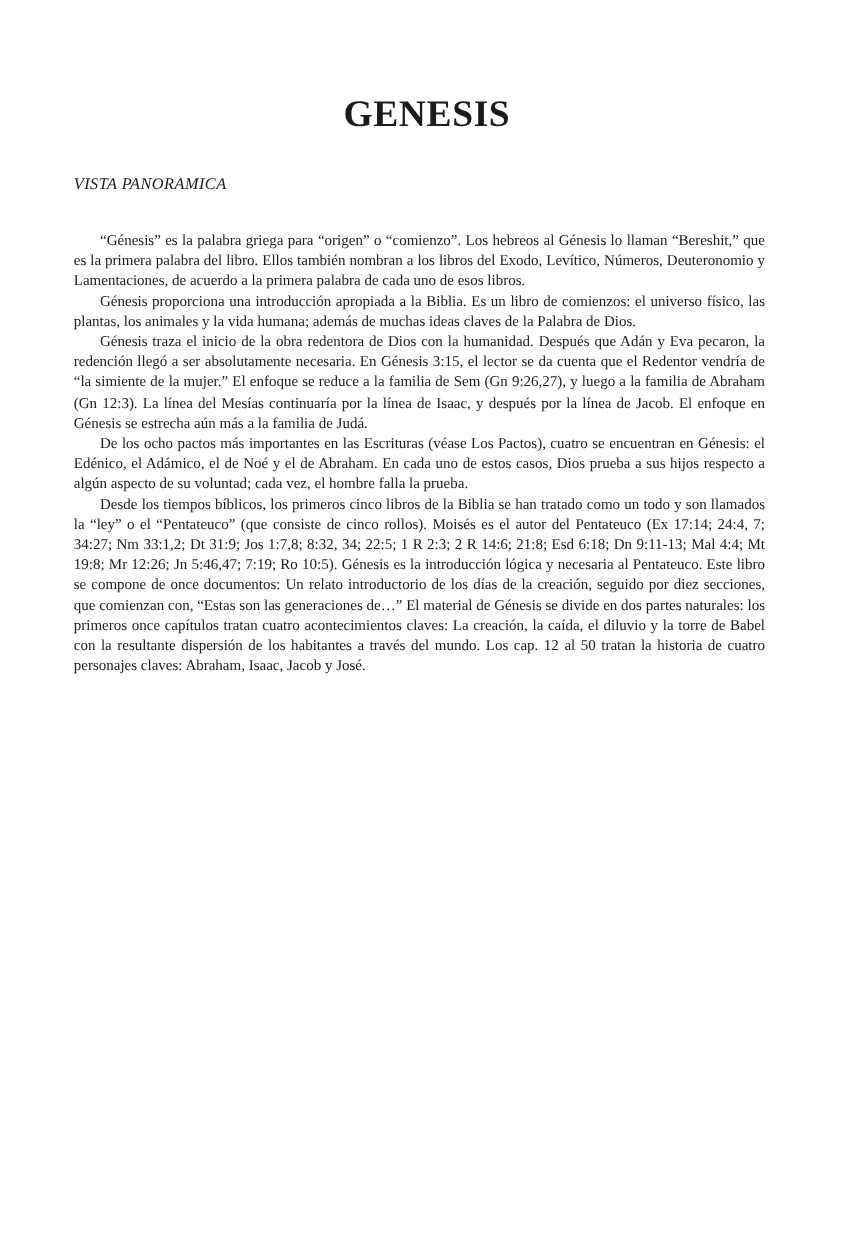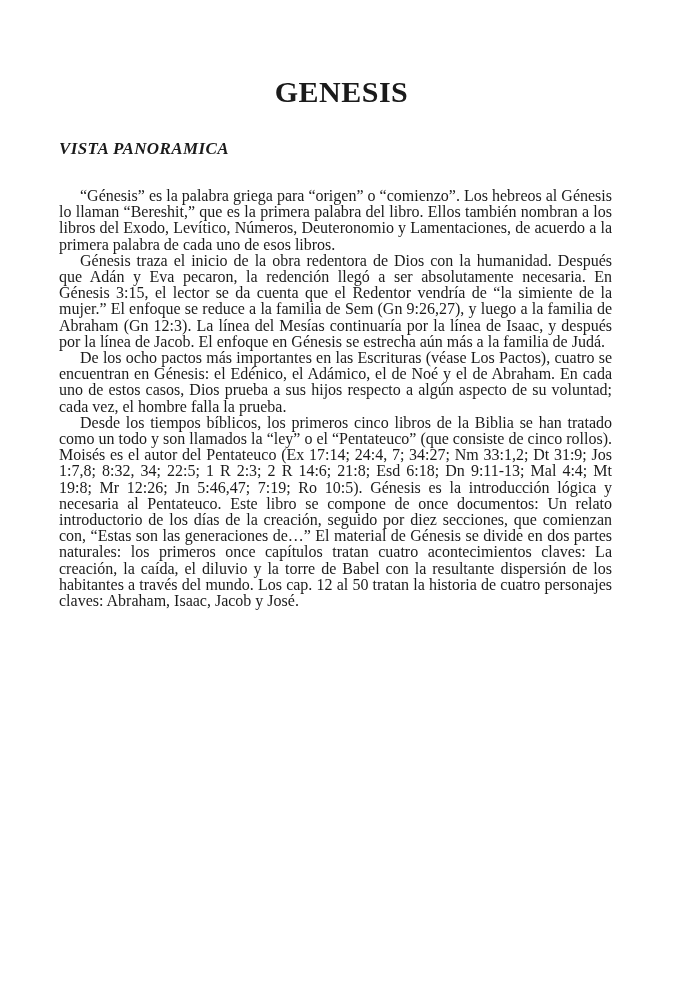--- a/index.html
+++ b/index.html
@@ -25,46 +25,47 @@
     font-weight: bold;
     letter-spacing: 0.5px;
   }
   .content {
     margin-left: 59px;
     margin-right: 71px;
   }
   .heading {
     margin: 0;
     padding-top: 33px;
-    font-size: 17px;
+    font-size: 13px;
     line-height: 1;
-    font-weight: bold;
+    font-weight: normal;
     font-style: italic;
     letter-spacing: 0.4px;
   }
   .body-text {
     padding-top: 31px;
-    font-size: 16px;
+    font-size: 12px;
     line-height: 16.2px;
   }
   .body-text p {
     margin: 0;
     text-indent: 21px;
     text-align: justify;
   }
   .body-text .italic {
   }
 </style>
 </head>
 <body>
 
 <div class="page">
   <h1 class="title">GENESIS</h1>
   <div class="content">
     <h2 class="heading">VISTA PANORAMICA</h2>
     <div class="body-text">
         <p><span>“Génesis” es la palabra griega para “origen” o “comienzo”. Los hebreos al Génesis lo llaman “Bereshit,” que es la primera palabra del libro. Ellos también nombran a los libros del Exodo, Levítico, Números, Deuteronomio y Lamentaciones, de acuerdo a la primera palabra de cada uno de esos libros.</span></p>
+        <p><span>Génesis proporciona una introducción apropiada a la Biblia. Es un libro de comienzos: el universo físico, las plantas, los animales y la vida humana; además de muchas ideas claves de la Palabra de Dios.</span></p>
         <p><span>Génesis traza el inicio de la obra redentora de Dios con la humanidad. Después que Adán y Eva pecaron, la redención llegó a ser absolutamente necesaria. En Génesis 3:15, el lector se da cuenta que el Redentor vendría de “la simiente de la mujer.” El enfoque se reduce a la familia de Sem (Gn 9:26,27), y luego a la familia de Abraham (Gn 12:3). La línea del Mesías continuaría por la línea de Isaac, y después por la línea de Jacob. El enfoque en Génesis se estrecha aún más a la familia de Judá.</span></p>
         <p><span>De los ocho pactos más importantes en las Escrituras (véase Los Pactos), cuatro se encuentran en Génesis: el Edénico, el Adámico, el de Noé y el de Abraham. En cada uno de estos casos, Dios prueba a sus hijos respecto a algún aspecto de su voluntad; cada vez, el hombre falla la prueba.</span></p>
         <p><span>Desde los tiempos bíblicos, los primeros cinco libros de la Biblia se han tratado como un todo y son llamados la “ley” o el “Pentateuco” (</span><span class="italic">que consiste de cinco rollos</span><span>). Moisés es el autor del Pentateuco (Ex 17:14; 24:4, 7; 34:27; Nm 33:1,2; Dt 31:9; Jos 1:7,8; 8:32, 34; 22:5; 1 R 2:3; 2 R 14:6; 21:8; Esd 6:18; Dn 9:11-13; Mal 4:4; Mt 19:8; Mr 12:26; Jn 5:46,47; 7:19; Ro 10:5). Génesis es la introducción lógica y necesaria al Pentateuco. Este libro se compone de once documentos: Un relato introductorio de los días de la creación, seguido por diez secciones, que comienzan con, “Estas son las generaciones de…” El material de Génesis se divide en dos partes naturales: los primeros once capítulos tratan cuatro acontecimientos claves: La creación, la caída, el diluvio y la torre de Babel con la resultante dispersión de los habitantes a través del mundo. Los cap. 12 al 50 tratan la historia de cuatro personajes claves: Abraham, Isaac, Jacob y José.</span></p>
       </div>
   </div>
 </div>
 
 </body></html>

